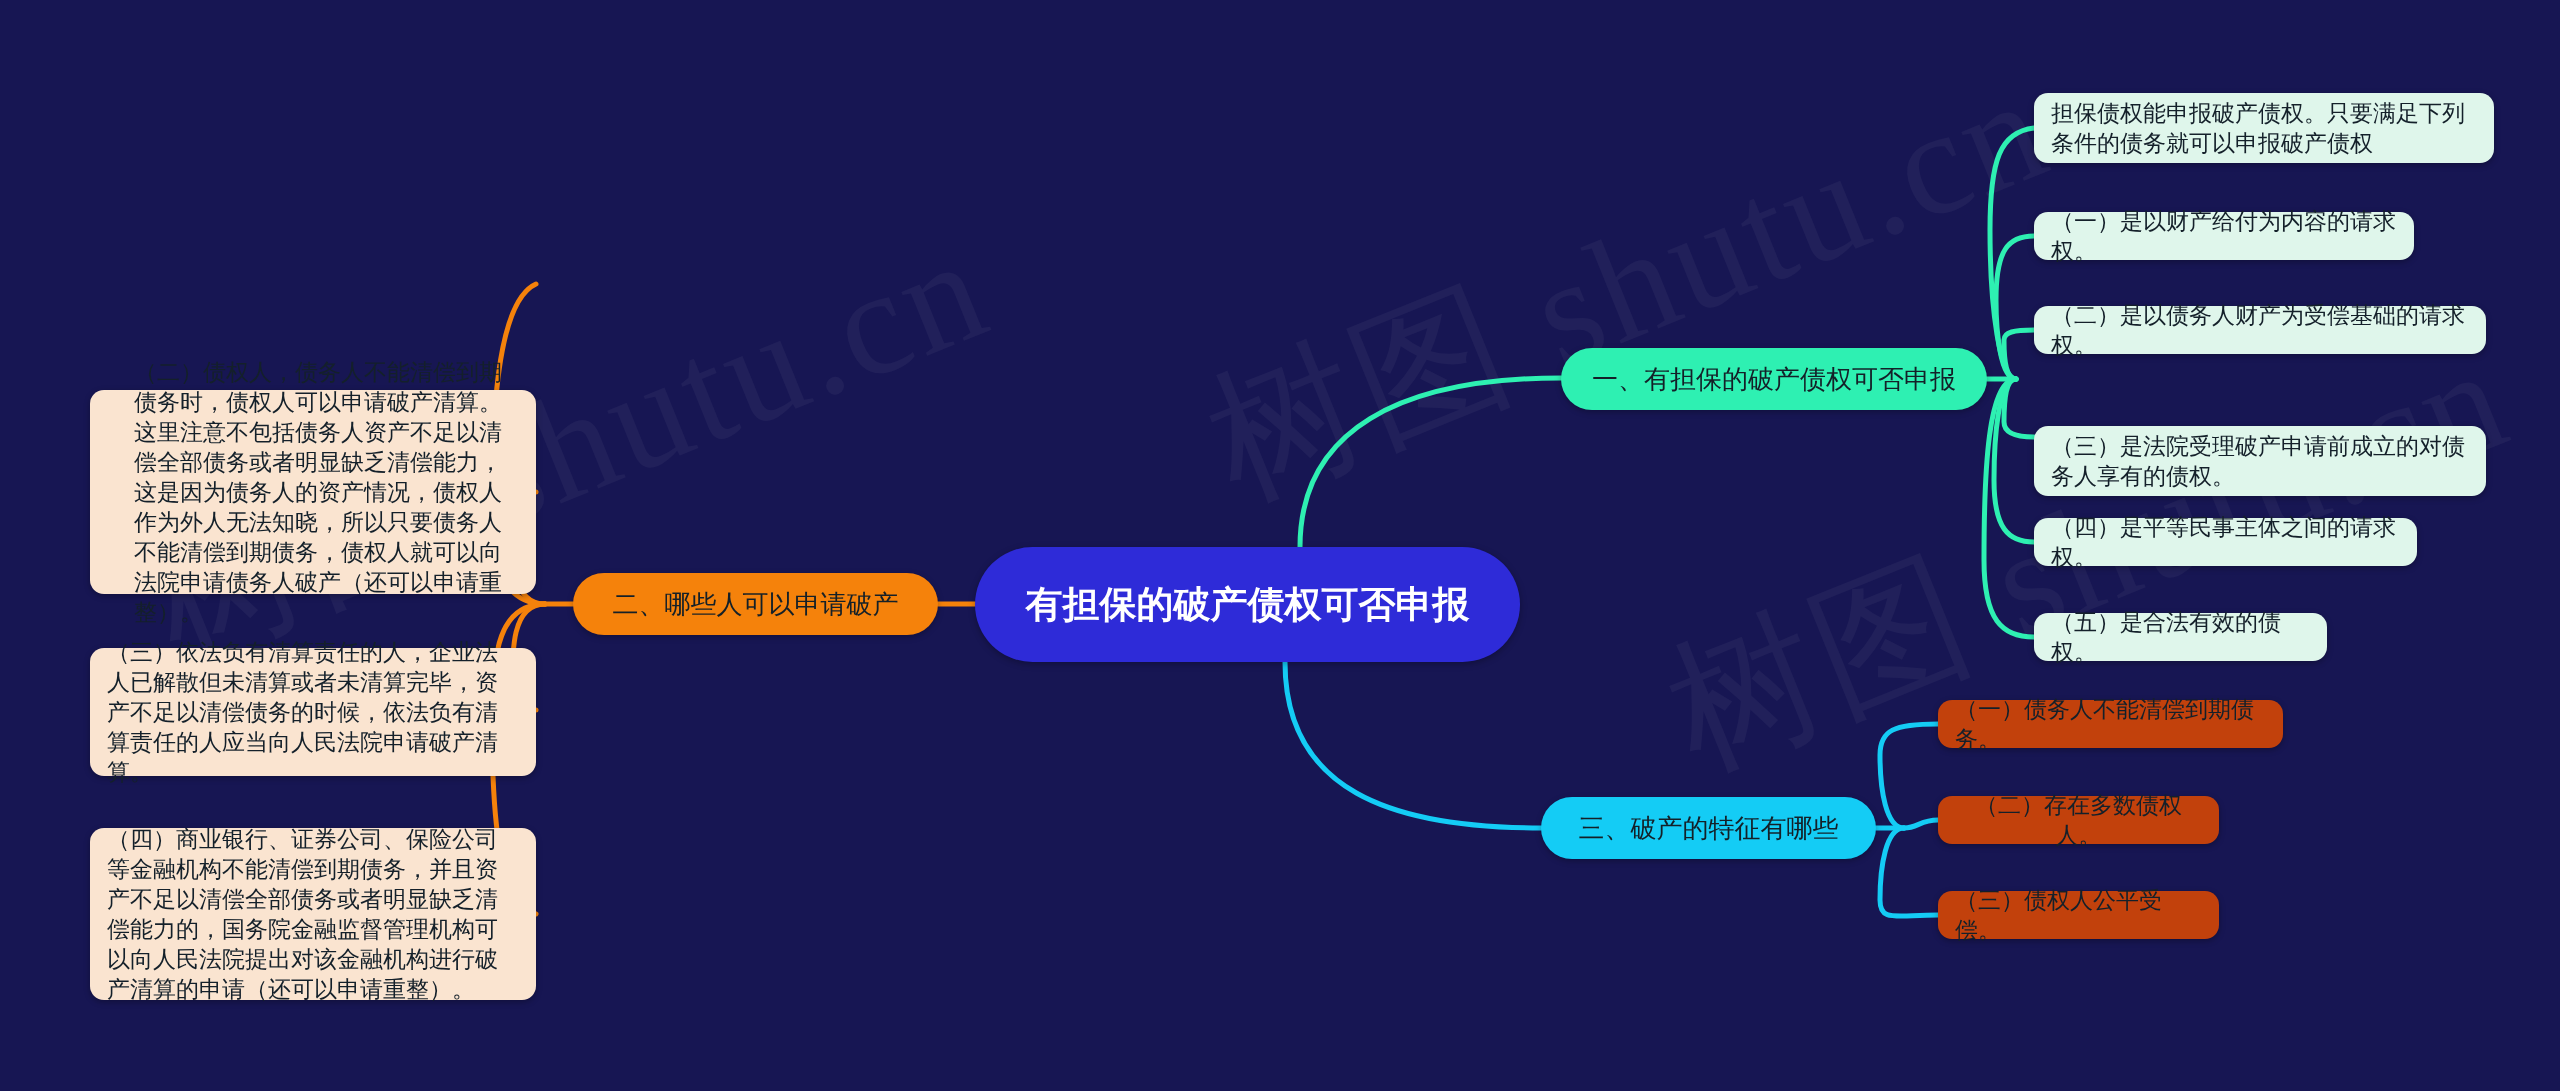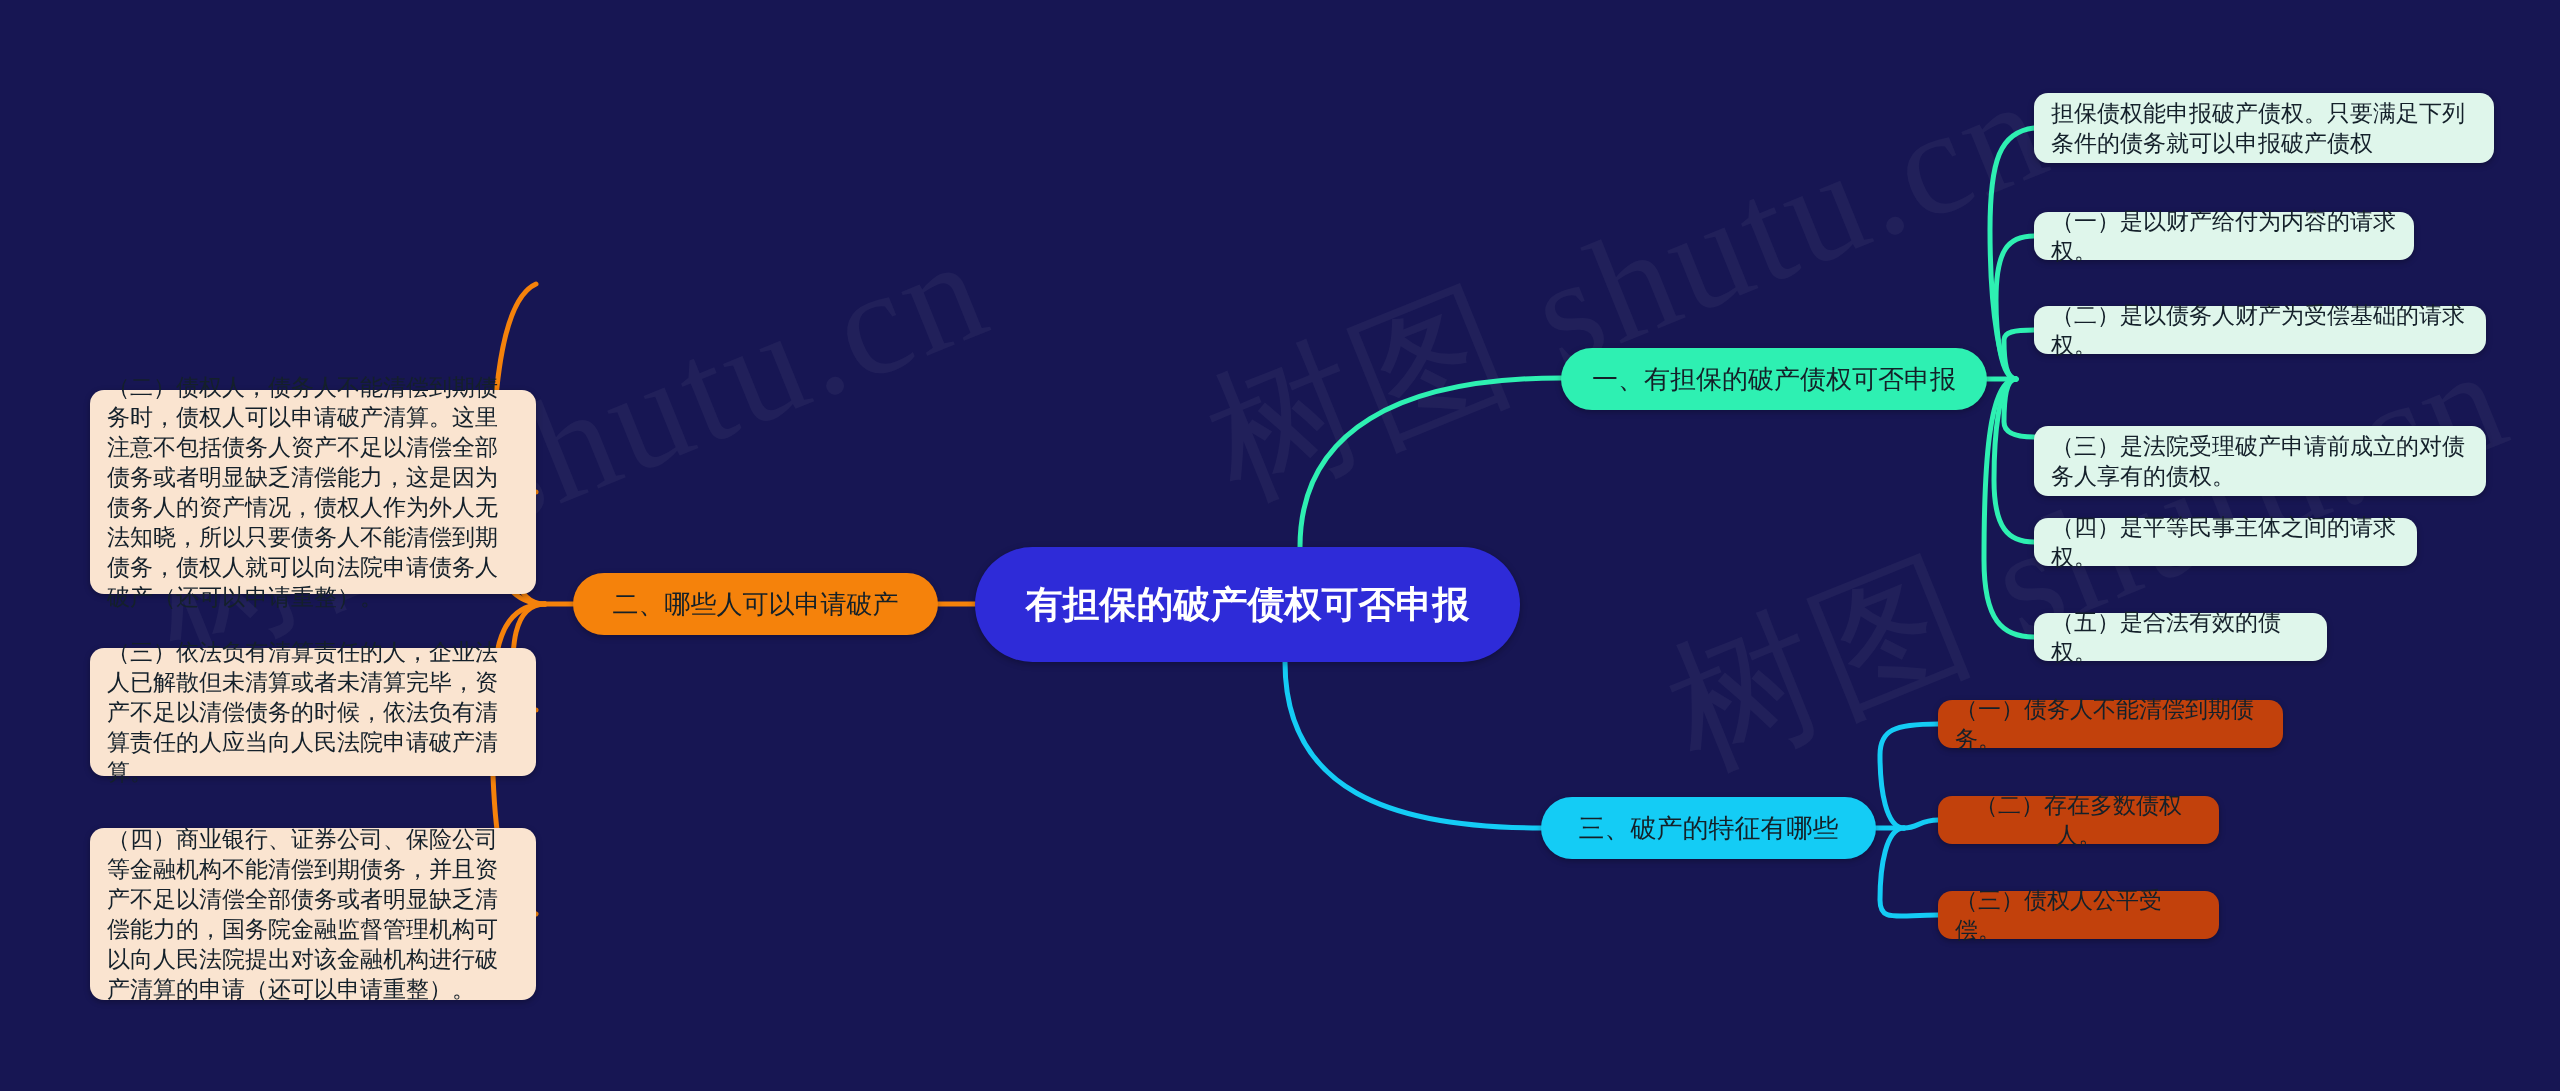--- a/index.html
+++ b/index.html
@@ -121,21 +121,21 @@
     color: #14202A;
     padding: 13px 17px;
     box-sizing: border-box;
     text-indent: 0;
   }
   .leaf-peach { background: #FAE4D0; }
   .leaf-mint  { background: #DFF6EB; }
   .leaf-sky   { background: #c2410c; }
 
   .lp1 { left: 90px;  top: 222px; width: 446px; height: 123px; }
-  .lp2 { left: 90px;  top: 390px; width: 446px; height: 204px; }
+  .lp2 { left: 90px;  top: 390px; width: 446px; height: 204px; padding-left: 27px; }
   .lp3 { left: 90px;  top: 648px; width: 446px; height: 128px; }
   .lp4 { left: 90px;  top: 828px; width: 446px; height: 172px; }
 
   .rm0 { left: 2034px; top: 93px;  width: 460px; height: 70px; }
   .rm1 { left: 2034px; top: 212px; width: 380px; height: 48px; }
   .rm2 { left: 2034px; top: 306px; width: 452px; height: 48px; }
   .rm3 { left: 2034px; top: 402px; width: 452px; height: 70px; margin-top: 24px; }
   .rm4 { left: 2034px; top: 518px; width: 383px; height: 48px; }
   .rm5 { left: 2034px; top: 613px; width: 293px; height: 48px; }
 

